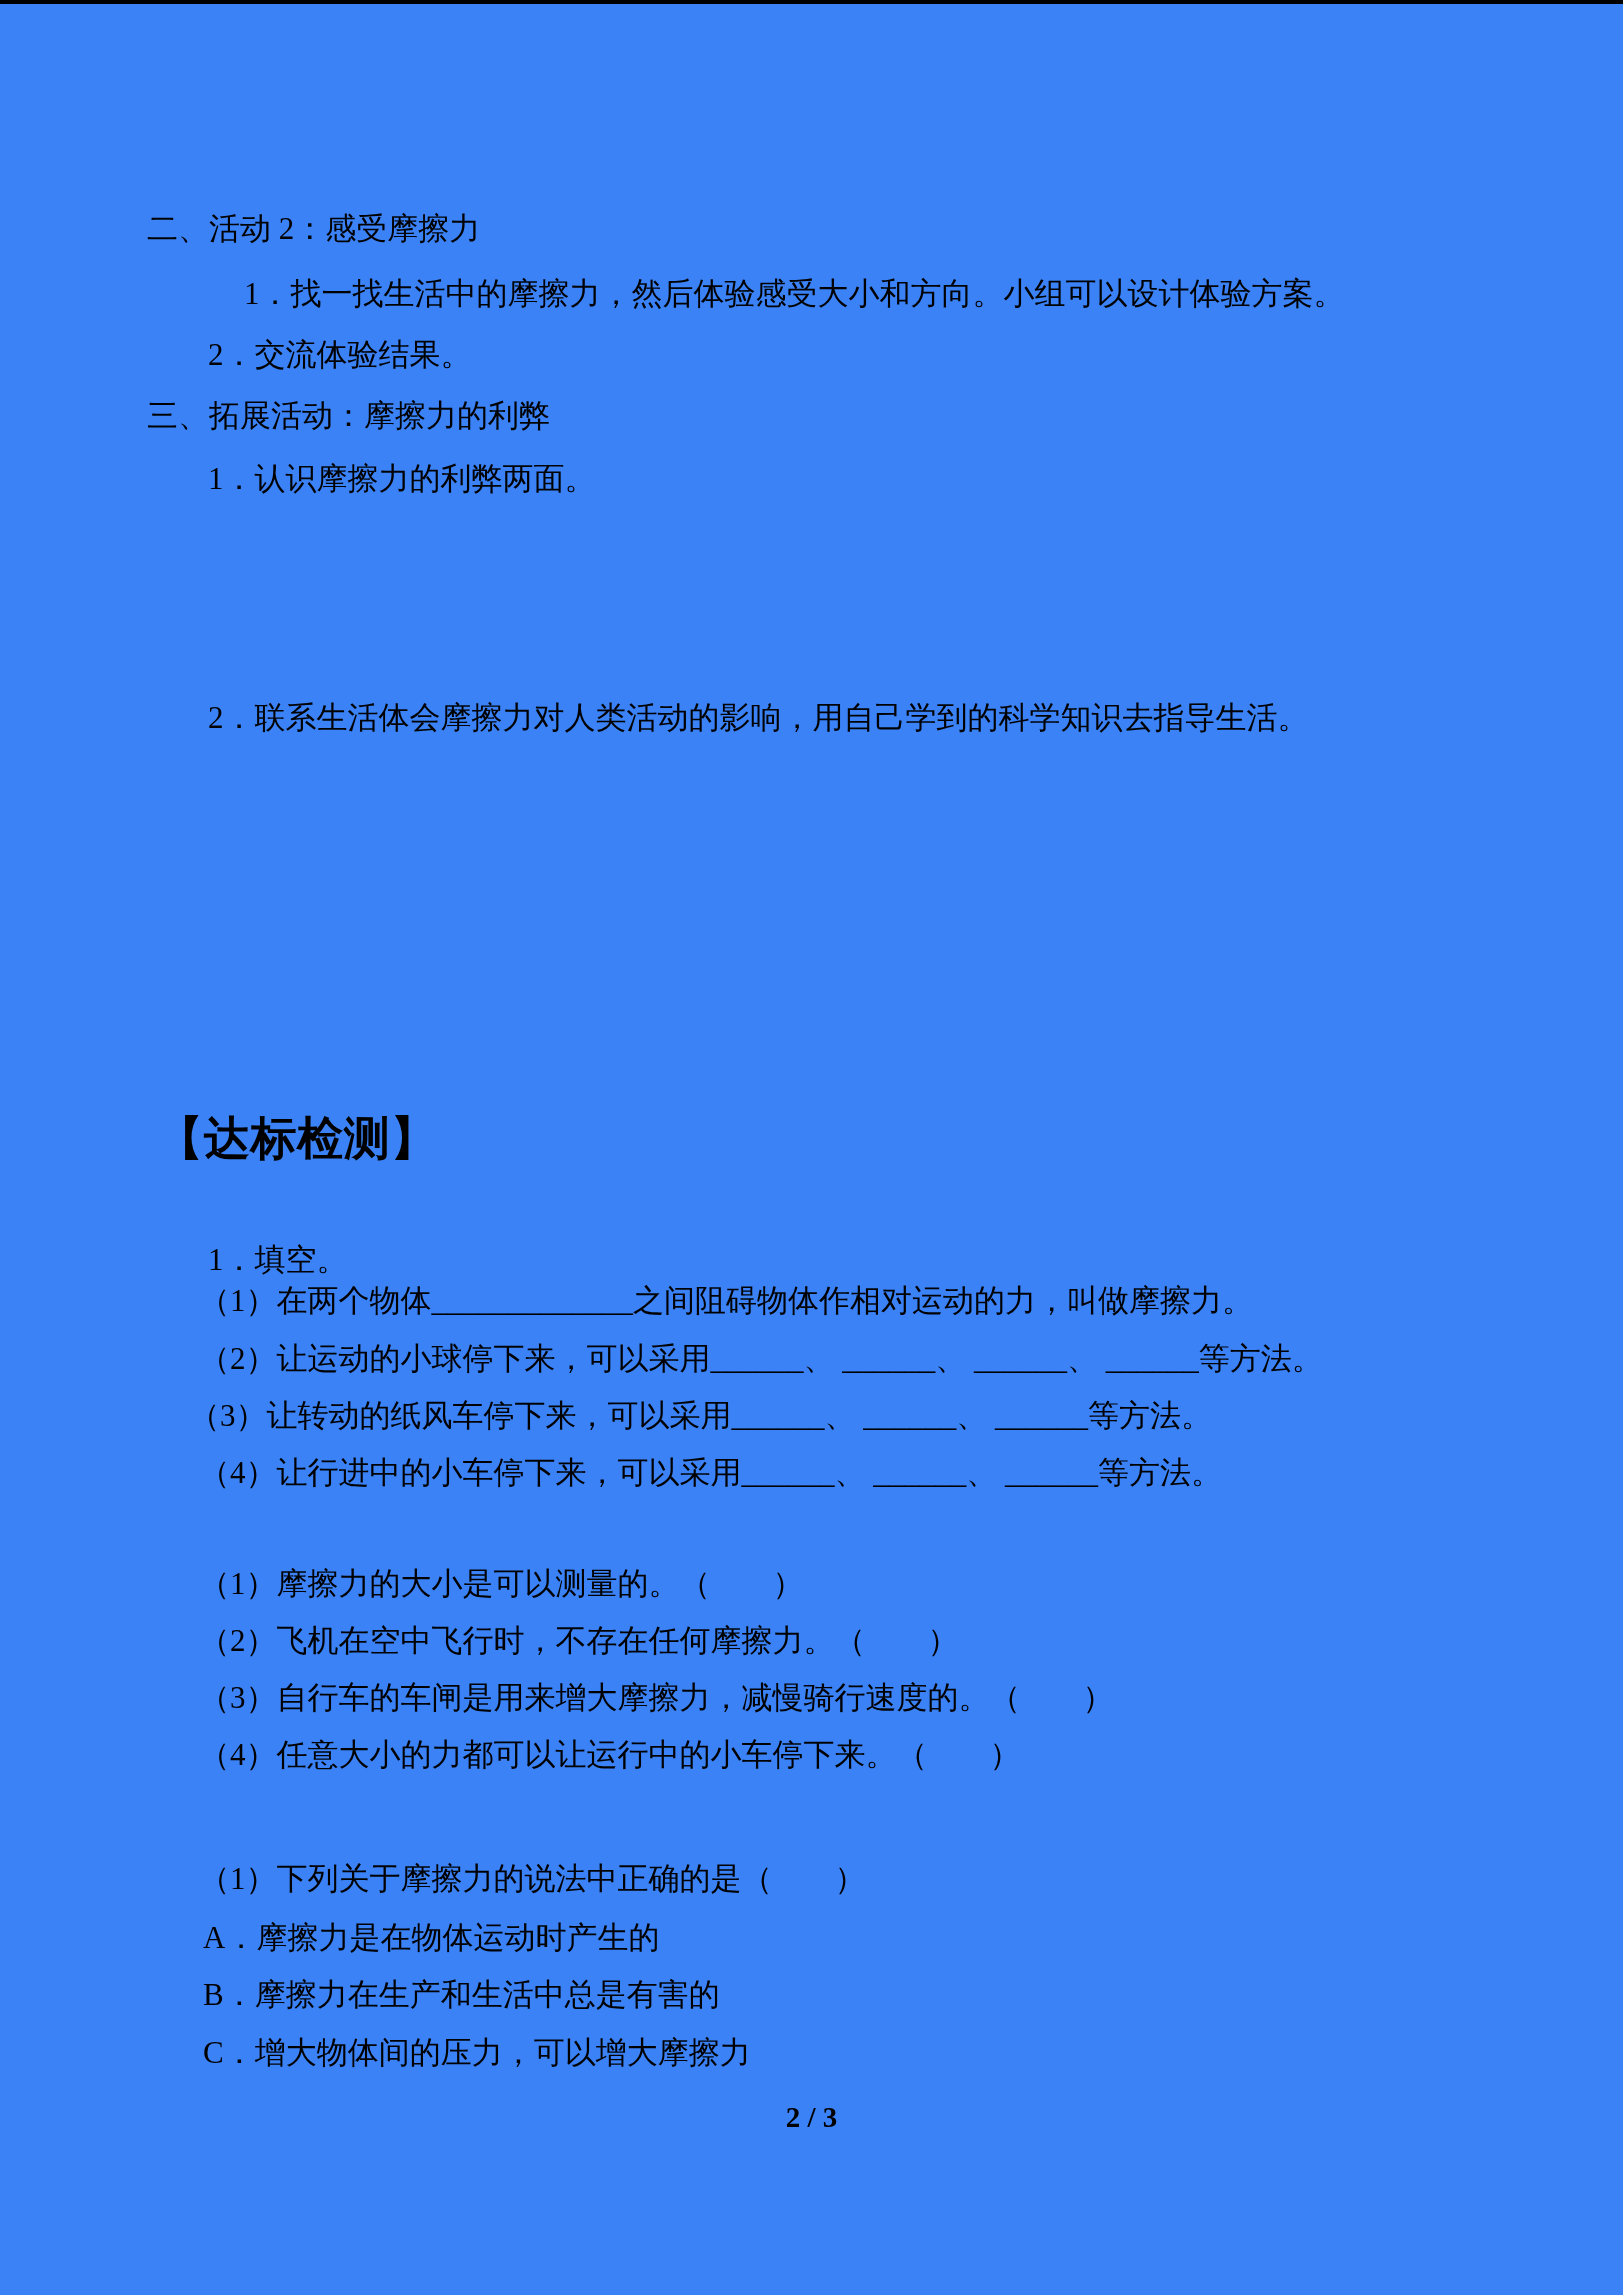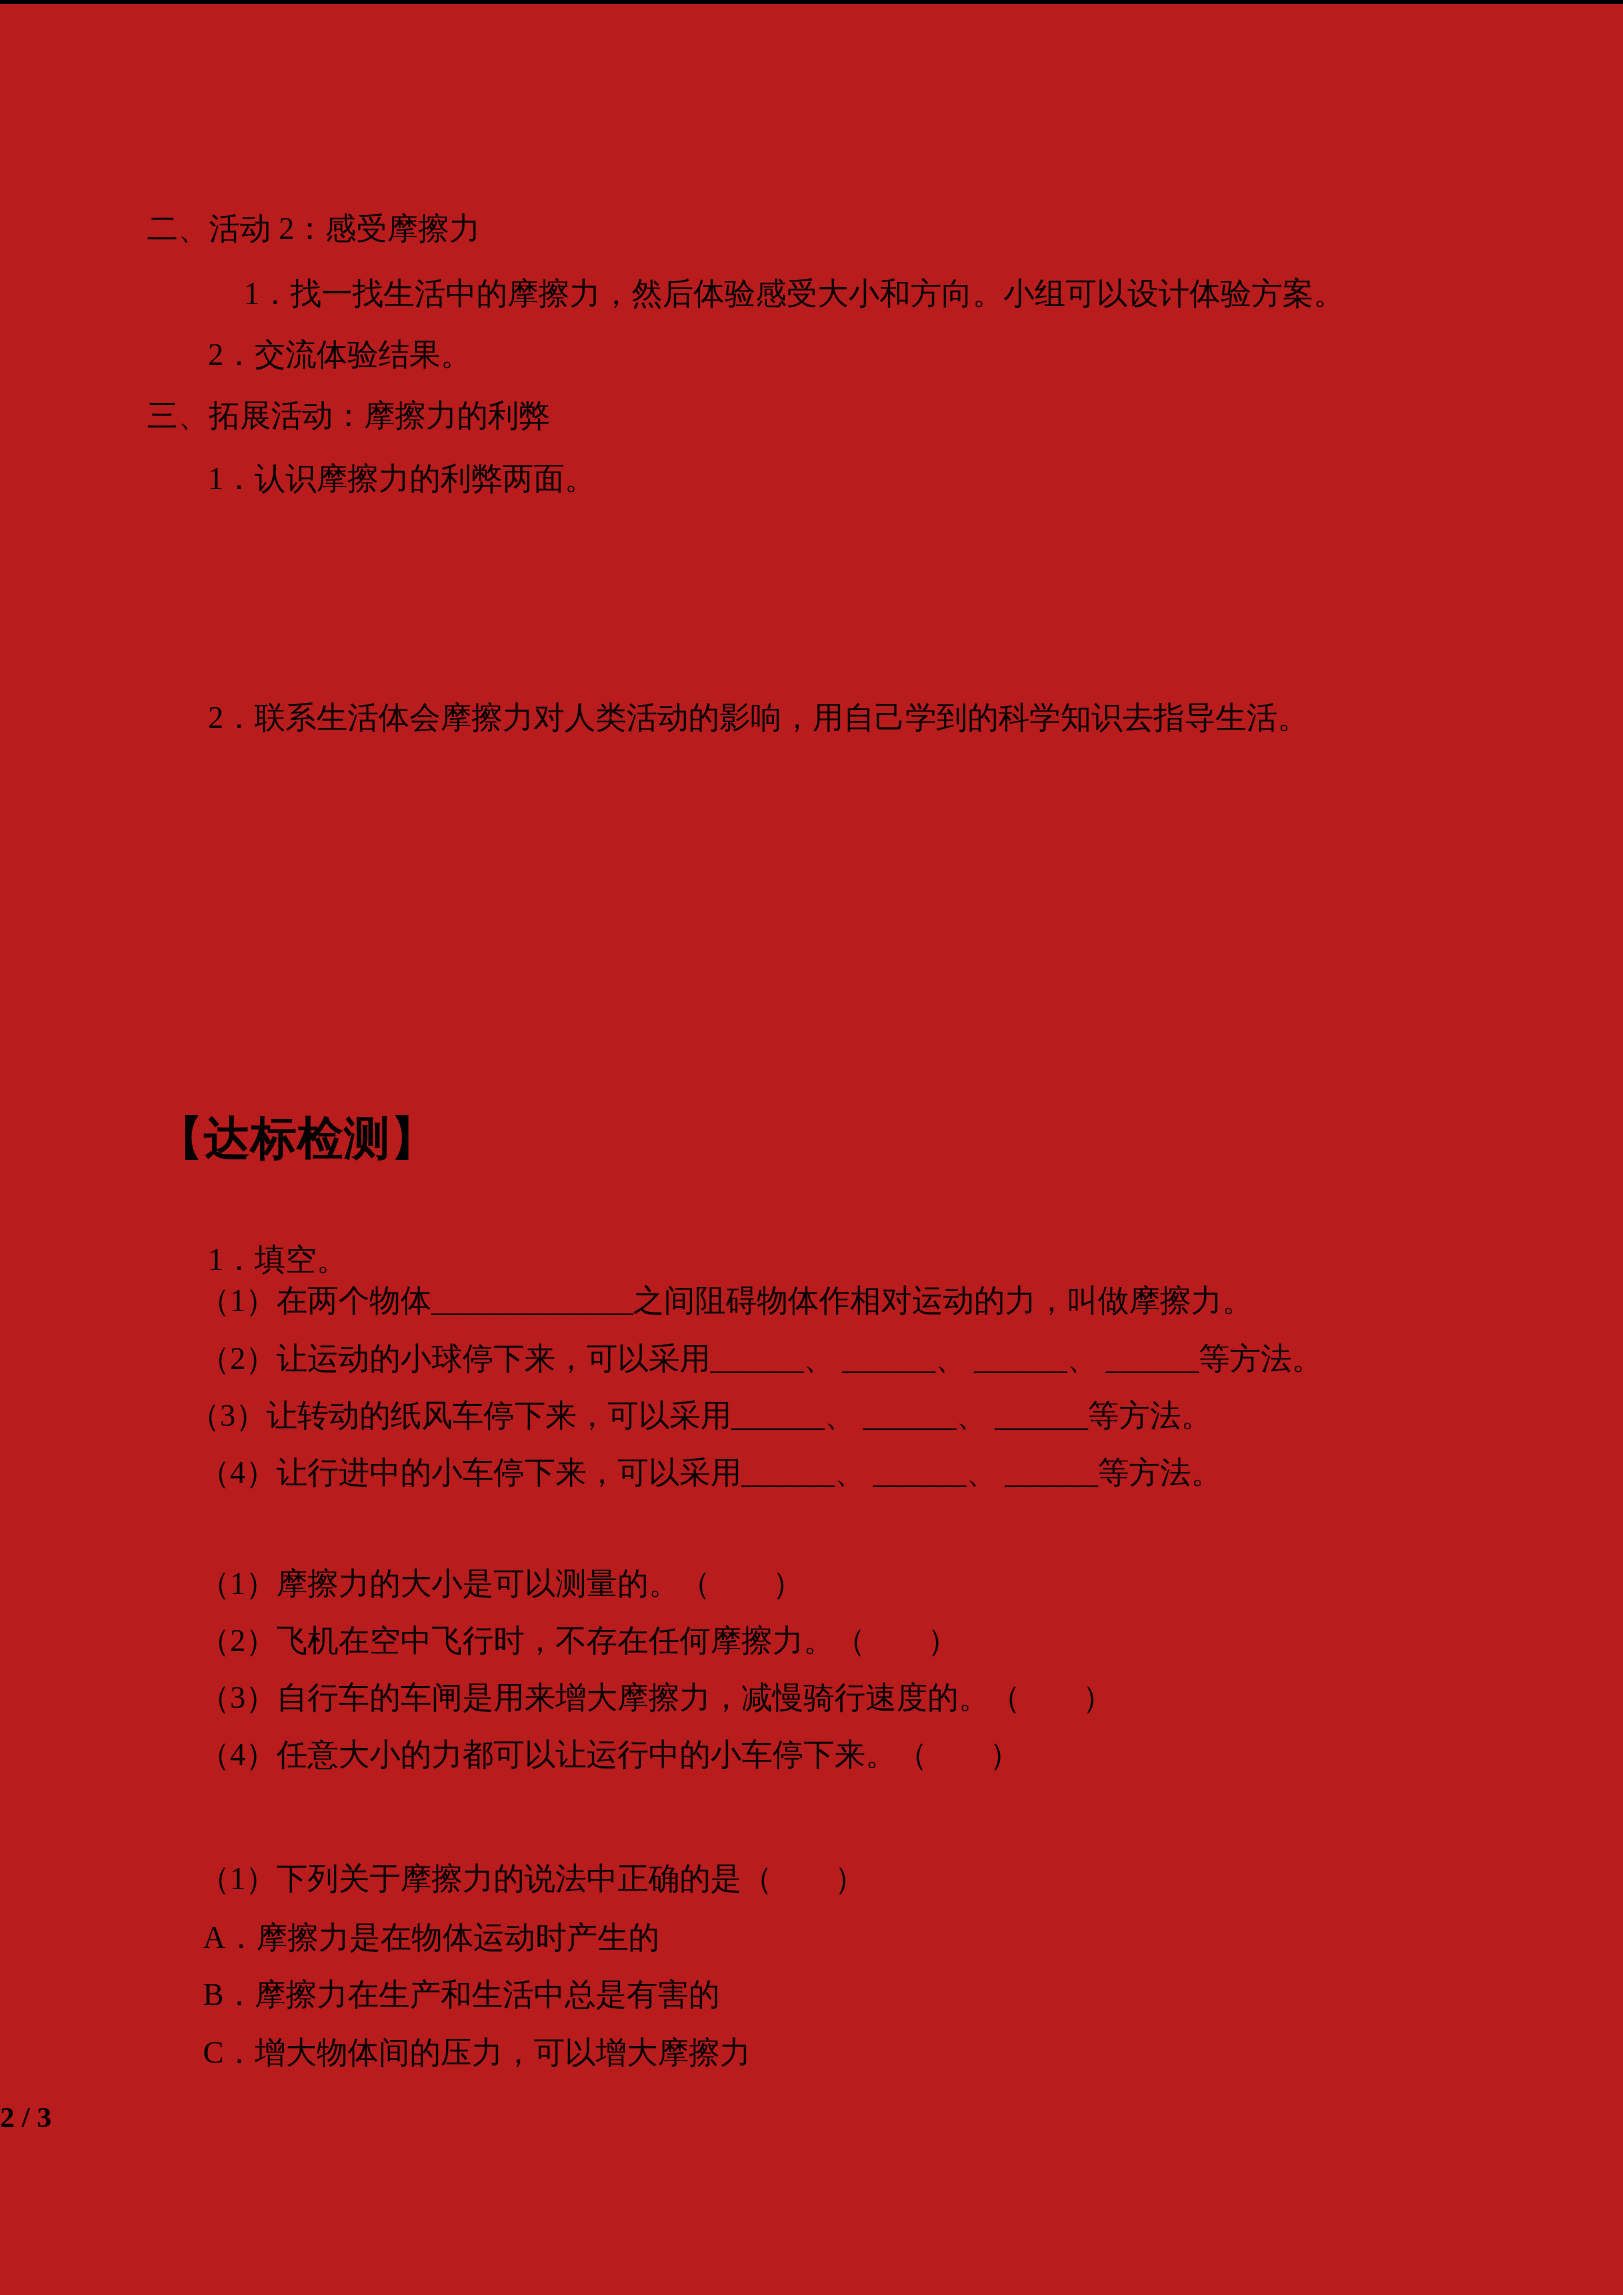--- a/index.html
+++ b/index.html
@@ -4,21 +4,21 @@
 <style>
   html, body {
     margin: 0;
     padding: 0;
     background: #ffffff;
   }
   .page {
     position: relative;
     width: 1623px;
     height: 2295px;
-    background: #b91c1c;
+    background: #3b82f6;
     color: #000000;
     font-family: "Liberation Serif", "DejaVu Serif", serif;
     overflow: hidden;
   }
   .top-border {
     position: absolute;
     top: 0;
     left: 0;
     width: 100%;
     height: 4.1px;
@@ -38,20 +38,21 @@
   .ln.test-heading {
     font-size: 46px;
     line-height: 48px;
     font-weight: bold;
     letter-spacing: 0.7px;
   }
   .footer {
     position: absolute;
     left: 0;
     width: 100%;
+    text-align: center;
     font-size: 29px;
     line-height: 38px;
     font-weight: bold;
     color: #000000;
   }
 </style>
 </head>
 <body>
 
 <div class="page">

